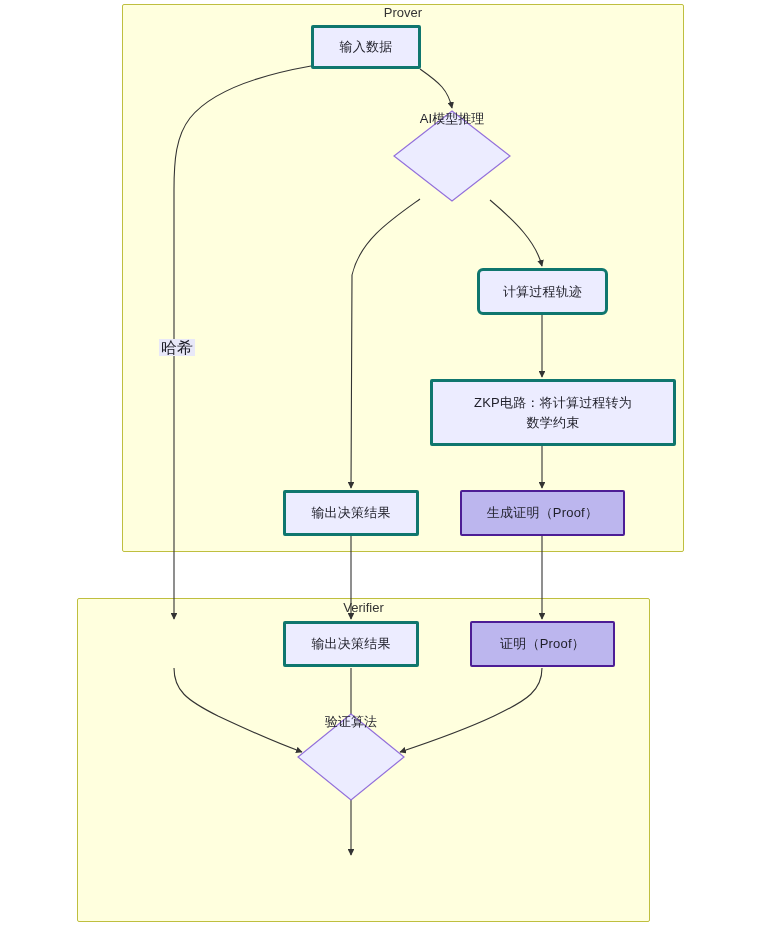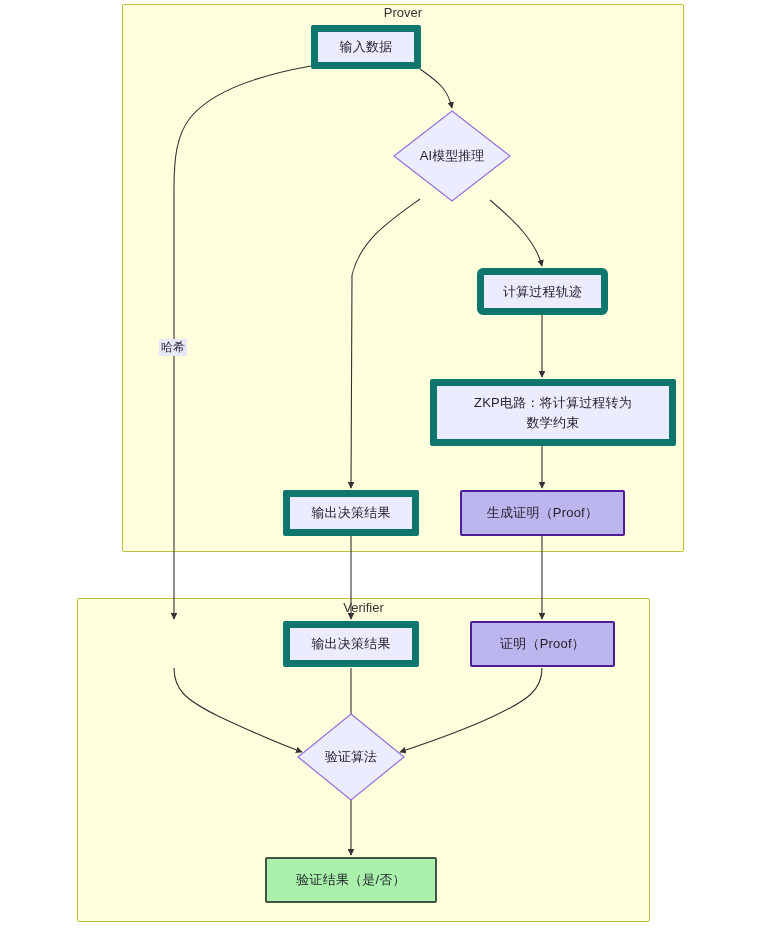--- a/index.html
+++ b/index.html
@@ -36,36 +36,35 @@
     align-items: center;
     justify-content: center;
     text-align: center;
     color: #1f1f29;
     font-size: 13px;
     line-height: 20px;
     letter-spacing: 0.2px;
   }
   .rect {
     background: #ececff;
-    border: 7px solid #0f766e;
+    border: 3px solid #0f766e;
     border-radius: 2px;
   }
   .rect.highlight {
     background: #bcb6ee;
     border: 2px solid #4c1d95;
   }
   .rect.result {
     background: #aaf2ac;
     border: 2px solid #44554a;
   }
   .diamond-wrap {
     position: absolute;
     z-index: 3;
     display: flex;
-    align-items: center;
     justify-content: center;
   }
   .diamond-shape {
     position: absolute;
     left: 0; top: 0;
     width: 100%; height: 100%;
   }
   .diamond-label {
     position: relative;
     z-index: 1;
@@ -86,21 +85,21 @@
     position: absolute;
     z-index: 4;
     font-size: 13px;
     color: #333333;
     text-align: center;
     white-space: nowrap;
   }
   .edge-label {
     position: absolute;
     z-index: 4;
-    font-size: 12px;
+    font-size: 16px;
     color: #1f1f29;
     background: #e8e8f8;
     padding: 1px 2px;
     white-space: nowrap;
     line-height: 15px;
   }
 </style>
 </head>
 <body>
 
@@ -183,19 +182,16 @@
     <span>证明（Proof）</span>
   </div>
 
   <div class="diamond-wrap" style="left:297px; top:713px; width:108px; height:88px;">
     <svg class="diamond-shape" viewBox="0 0 108 88" preserveAspectRatio="none" xmlns="http://www.w3.org/2000/svg">
       <polygon points="54,1 107,44 54,87 1,44" fill="#ececff" stroke="#9370db" stroke-width="1.2"></polygon>
     </svg>
     <span class="diamond-label">验证算法</span>
   </div>
 
-  <div class="node rect result" style="left:265px; top:857px; width:172px; height:46px;">
-    <span>验证结果（是/否）</span>
-  </div>
 
   <div class="edge-label" style="left:159px; top:339px;">哈希</div>
 
 </div>
 
 </body></html>

